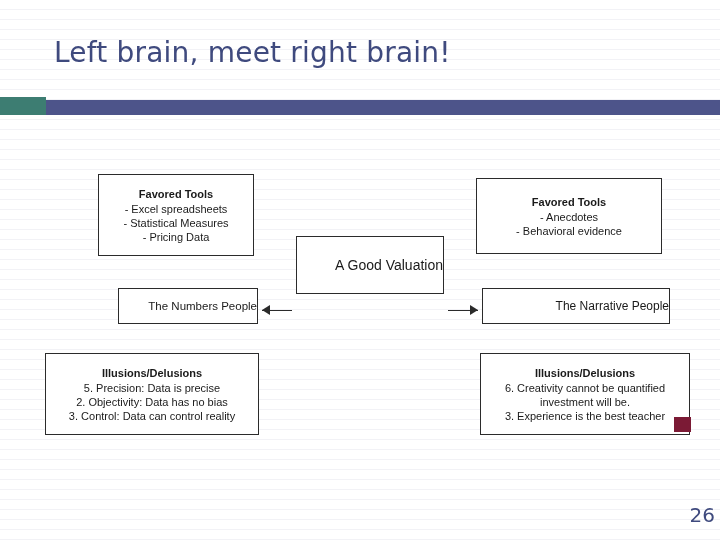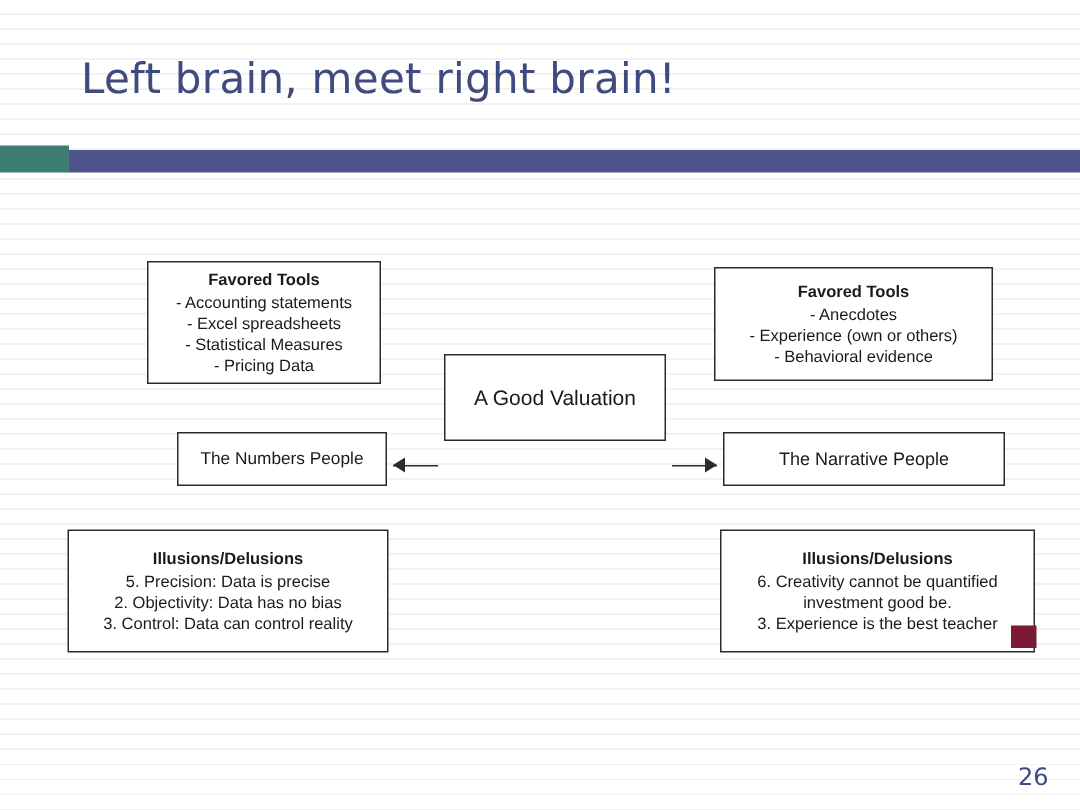--- a/index.html
+++ b/index.html
@@ -89,20 +89,21 @@
     line-height: 14px;
     margin-bottom: 1px;
   }
   .box .ln {
     font-size: 11px;
     line-height: 14px;
   }
   .box.plain {
     font-size: 12px;
     line-height: 15px;
+    align-items: flex-end;
   }
 
   
   #box-left-tools      { left: 98px;  top: 174px; width: 156px; height: 82px; }
   #box-right-tools     { left: 476px; top: 178px; width: 186px; height: 76px; }
   #box-center-valuation{ left: 296px; top: 236px; width: 148px; height: 58px; }
   #box-numbers-people  { left: 118px; top: 288px; width: 140px; height: 36px; }
   #box-narrative-people{ left: 482px; top: 288px; width: 188px; height: 36px; }
   #box-left-illusions  { left: 45px;  top: 353px; width: 214px; height: 82px; }
   #box-right-illusions { left: 480px; top: 353px; width: 210px; height: 82px; }
@@ -137,51 +138,49 @@
     left: 674px;
     top: 417px;
     width: 17px;
     height: 15px;
     background: #7b1a35;
   }
 
   
   .page-number {
     position: absolute;
-    right: 40px;
+    right: 24px;
     bottom: 13px;
-    font-size: 16px;
+    font-size: 20px;
     color: #3f4a7e;
     font-family: "DejaVu Sans", sans-serif;
   }
 </style>
 </head>
 <body>
 
 <div class="stripes"></div>
 
 <div class="slide">
 
   <div class="title">Left brain, meet right brain!</div>
 
   <div class="bar-main"></div>
   <div class="bar-accent"></div>
 
   <div class="box" id="box-left-tools">
     <div class="hdr">Favored Tools</div>
-    <div class="ln">- Accounting statements</div>
     <div class="ln">- Excel spreadsheets</div>
     <div class="ln">- Statistical Measures</div>
     <div class="ln">- Pricing Data</div>
   </div>
 
   <div class="box" id="box-right-tools">
     <div class="hdr">Favored Tools</div>
     <div class="ln">- Anecdotes</div>
-    <div class="ln">- Experience (own or others)</div>
     <div class="ln">- Behavioral evidence</div>
   </div>
 
   <div class="box plain" id="box-center-valuation">
     <div class="ln">A Good Valuation</div>
   </div>
 
   <div class="box plain" id="box-numbers-people">
     <div class="ln">The Numbers People</div>
   </div>
@@ -198,21 +197,21 @@
   <div class="box" id="box-left-illusions">
     <div class="hdr">Illusions/Delusions</div>
     <div class="ln">5. Precision: Data is precise</div>
     <div class="ln">2. Objectivity: Data has no bias</div>
     <div class="ln">3. Control: Data can control reality</div>
   </div>
 
   <div class="box" id="box-right-illusions">
     <div class="hdr">Illusions/Delusions</div>
     <div class="ln">6. Creativity cannot be quantified</div>
-    <div class="ln">investment good be.</div>
+    <div class="ln">investment will be.</div>
     <div class="ln">3. Experience is the best teacher</div>
   </div>
 
   <div class="artifact"></div>
 
   <div class="page-number">26</div>
 
 </div>
 
 </body></html>

